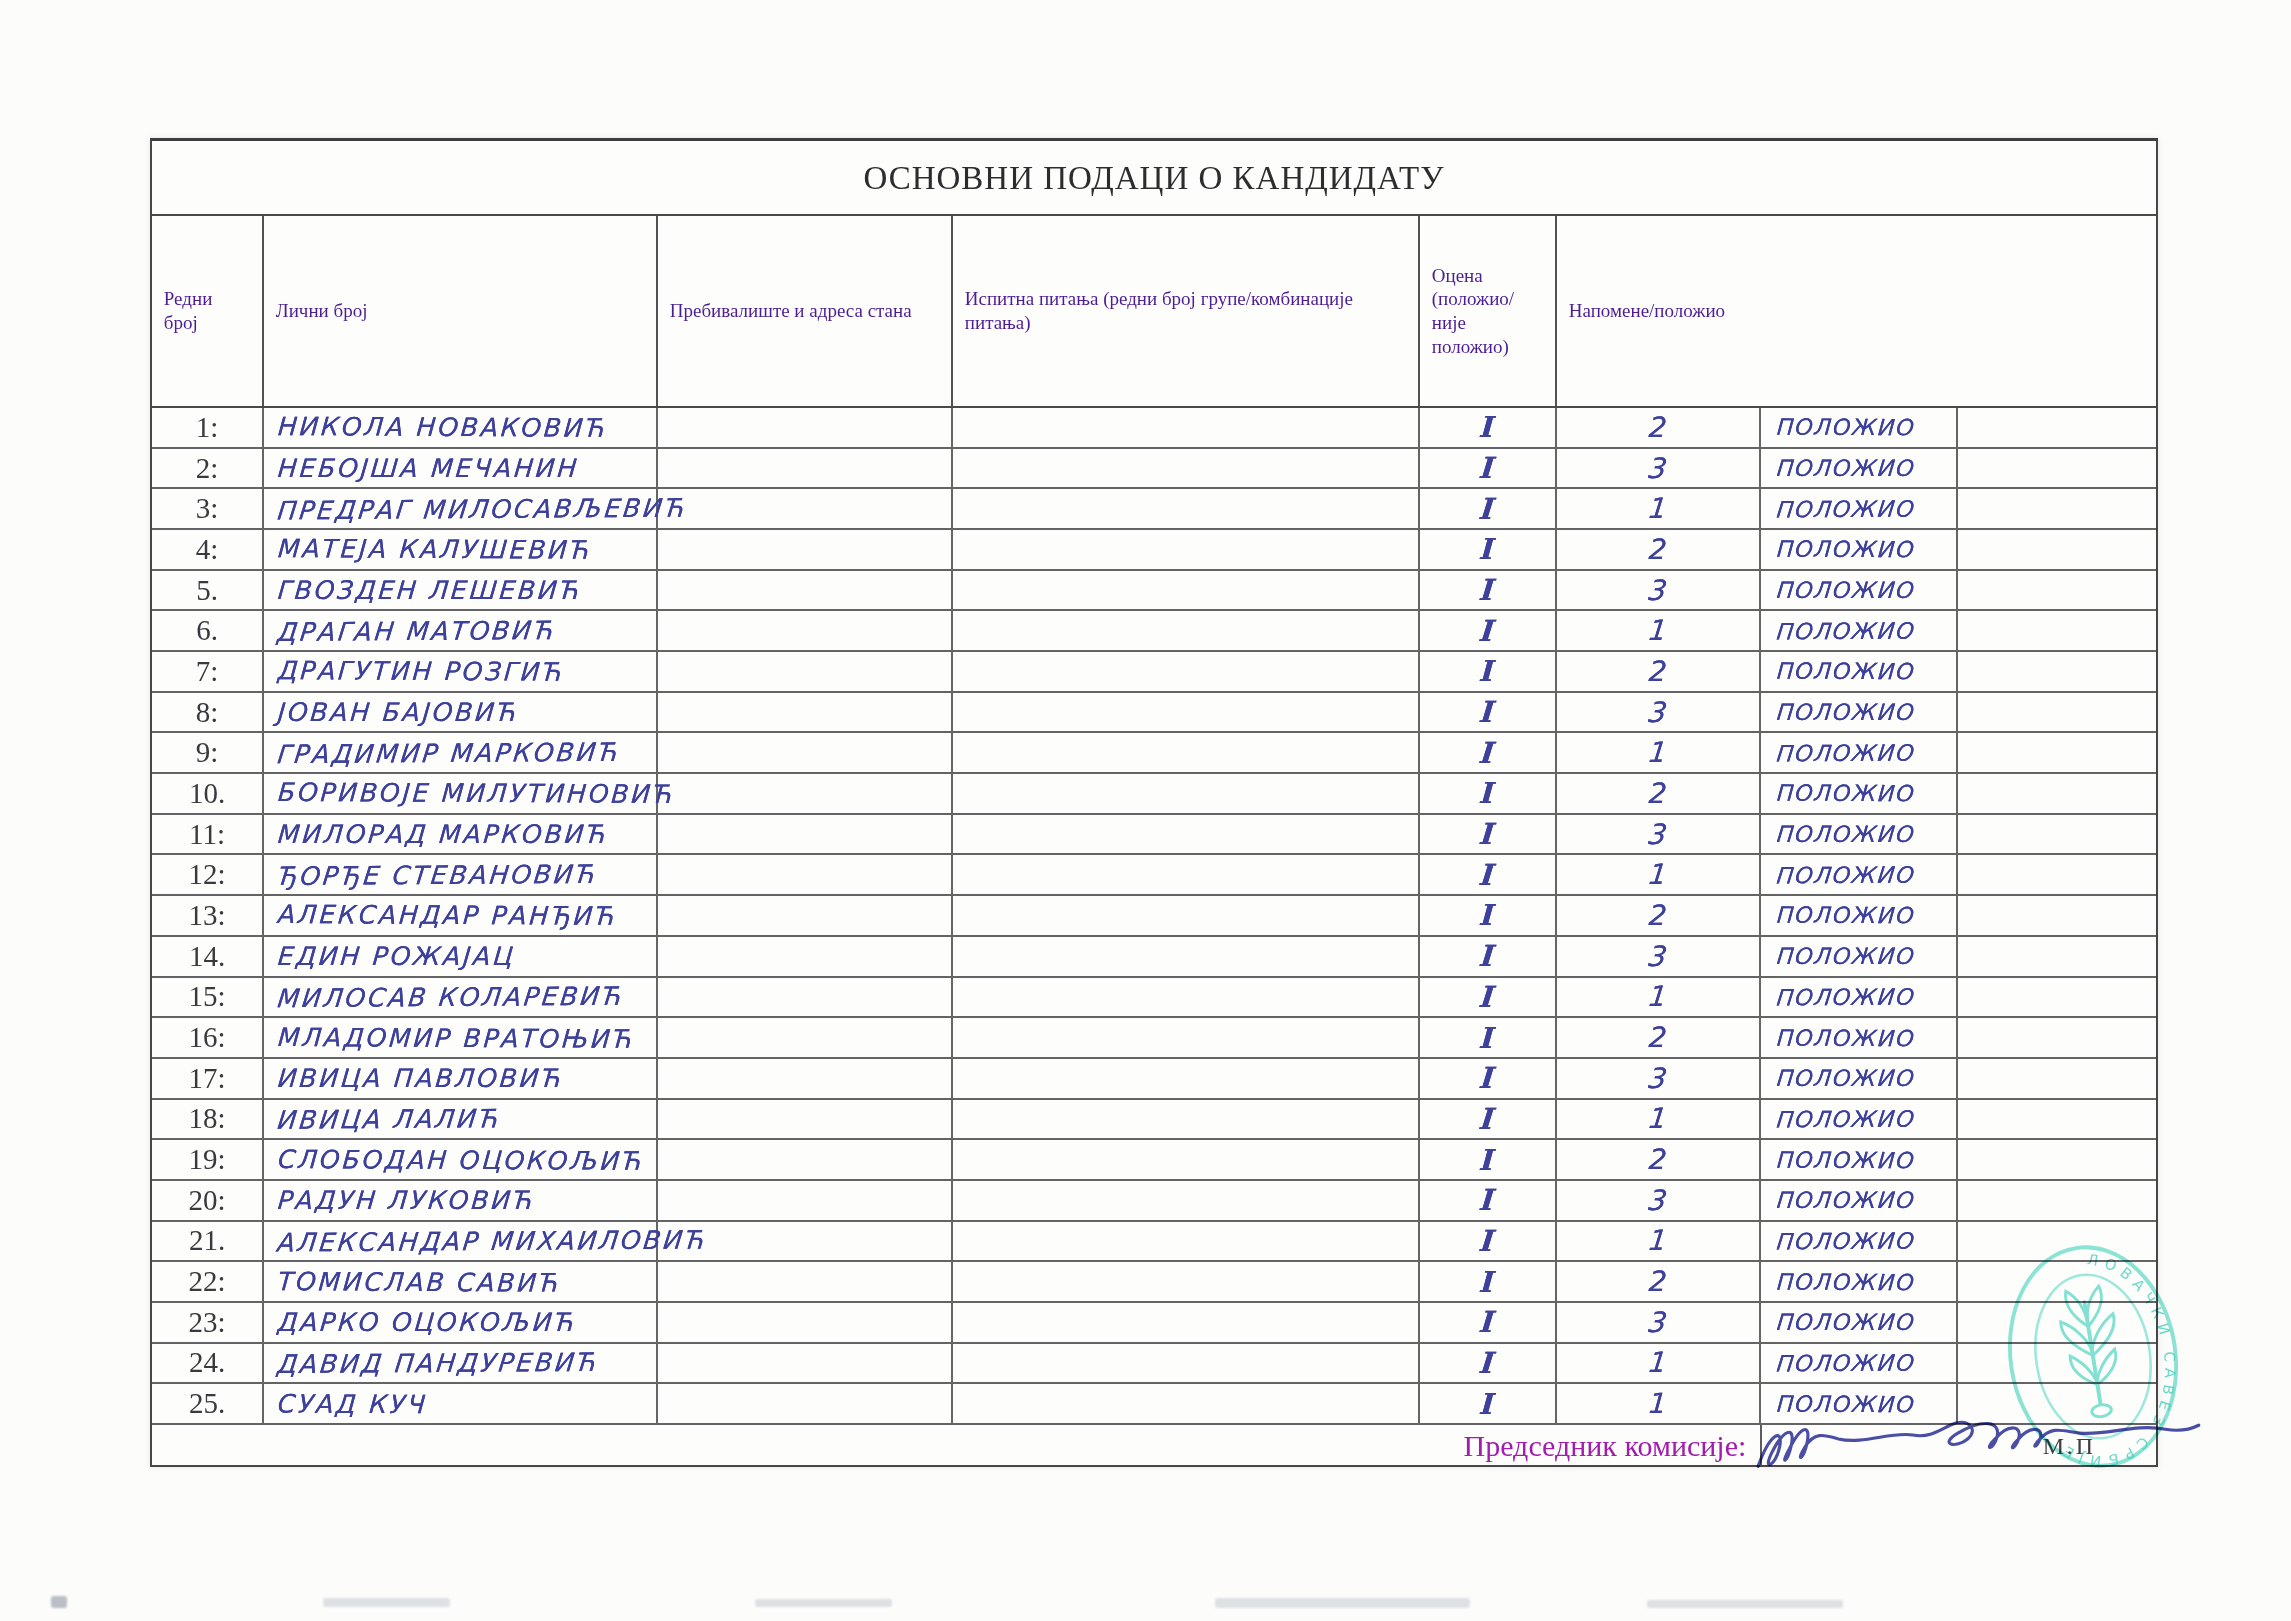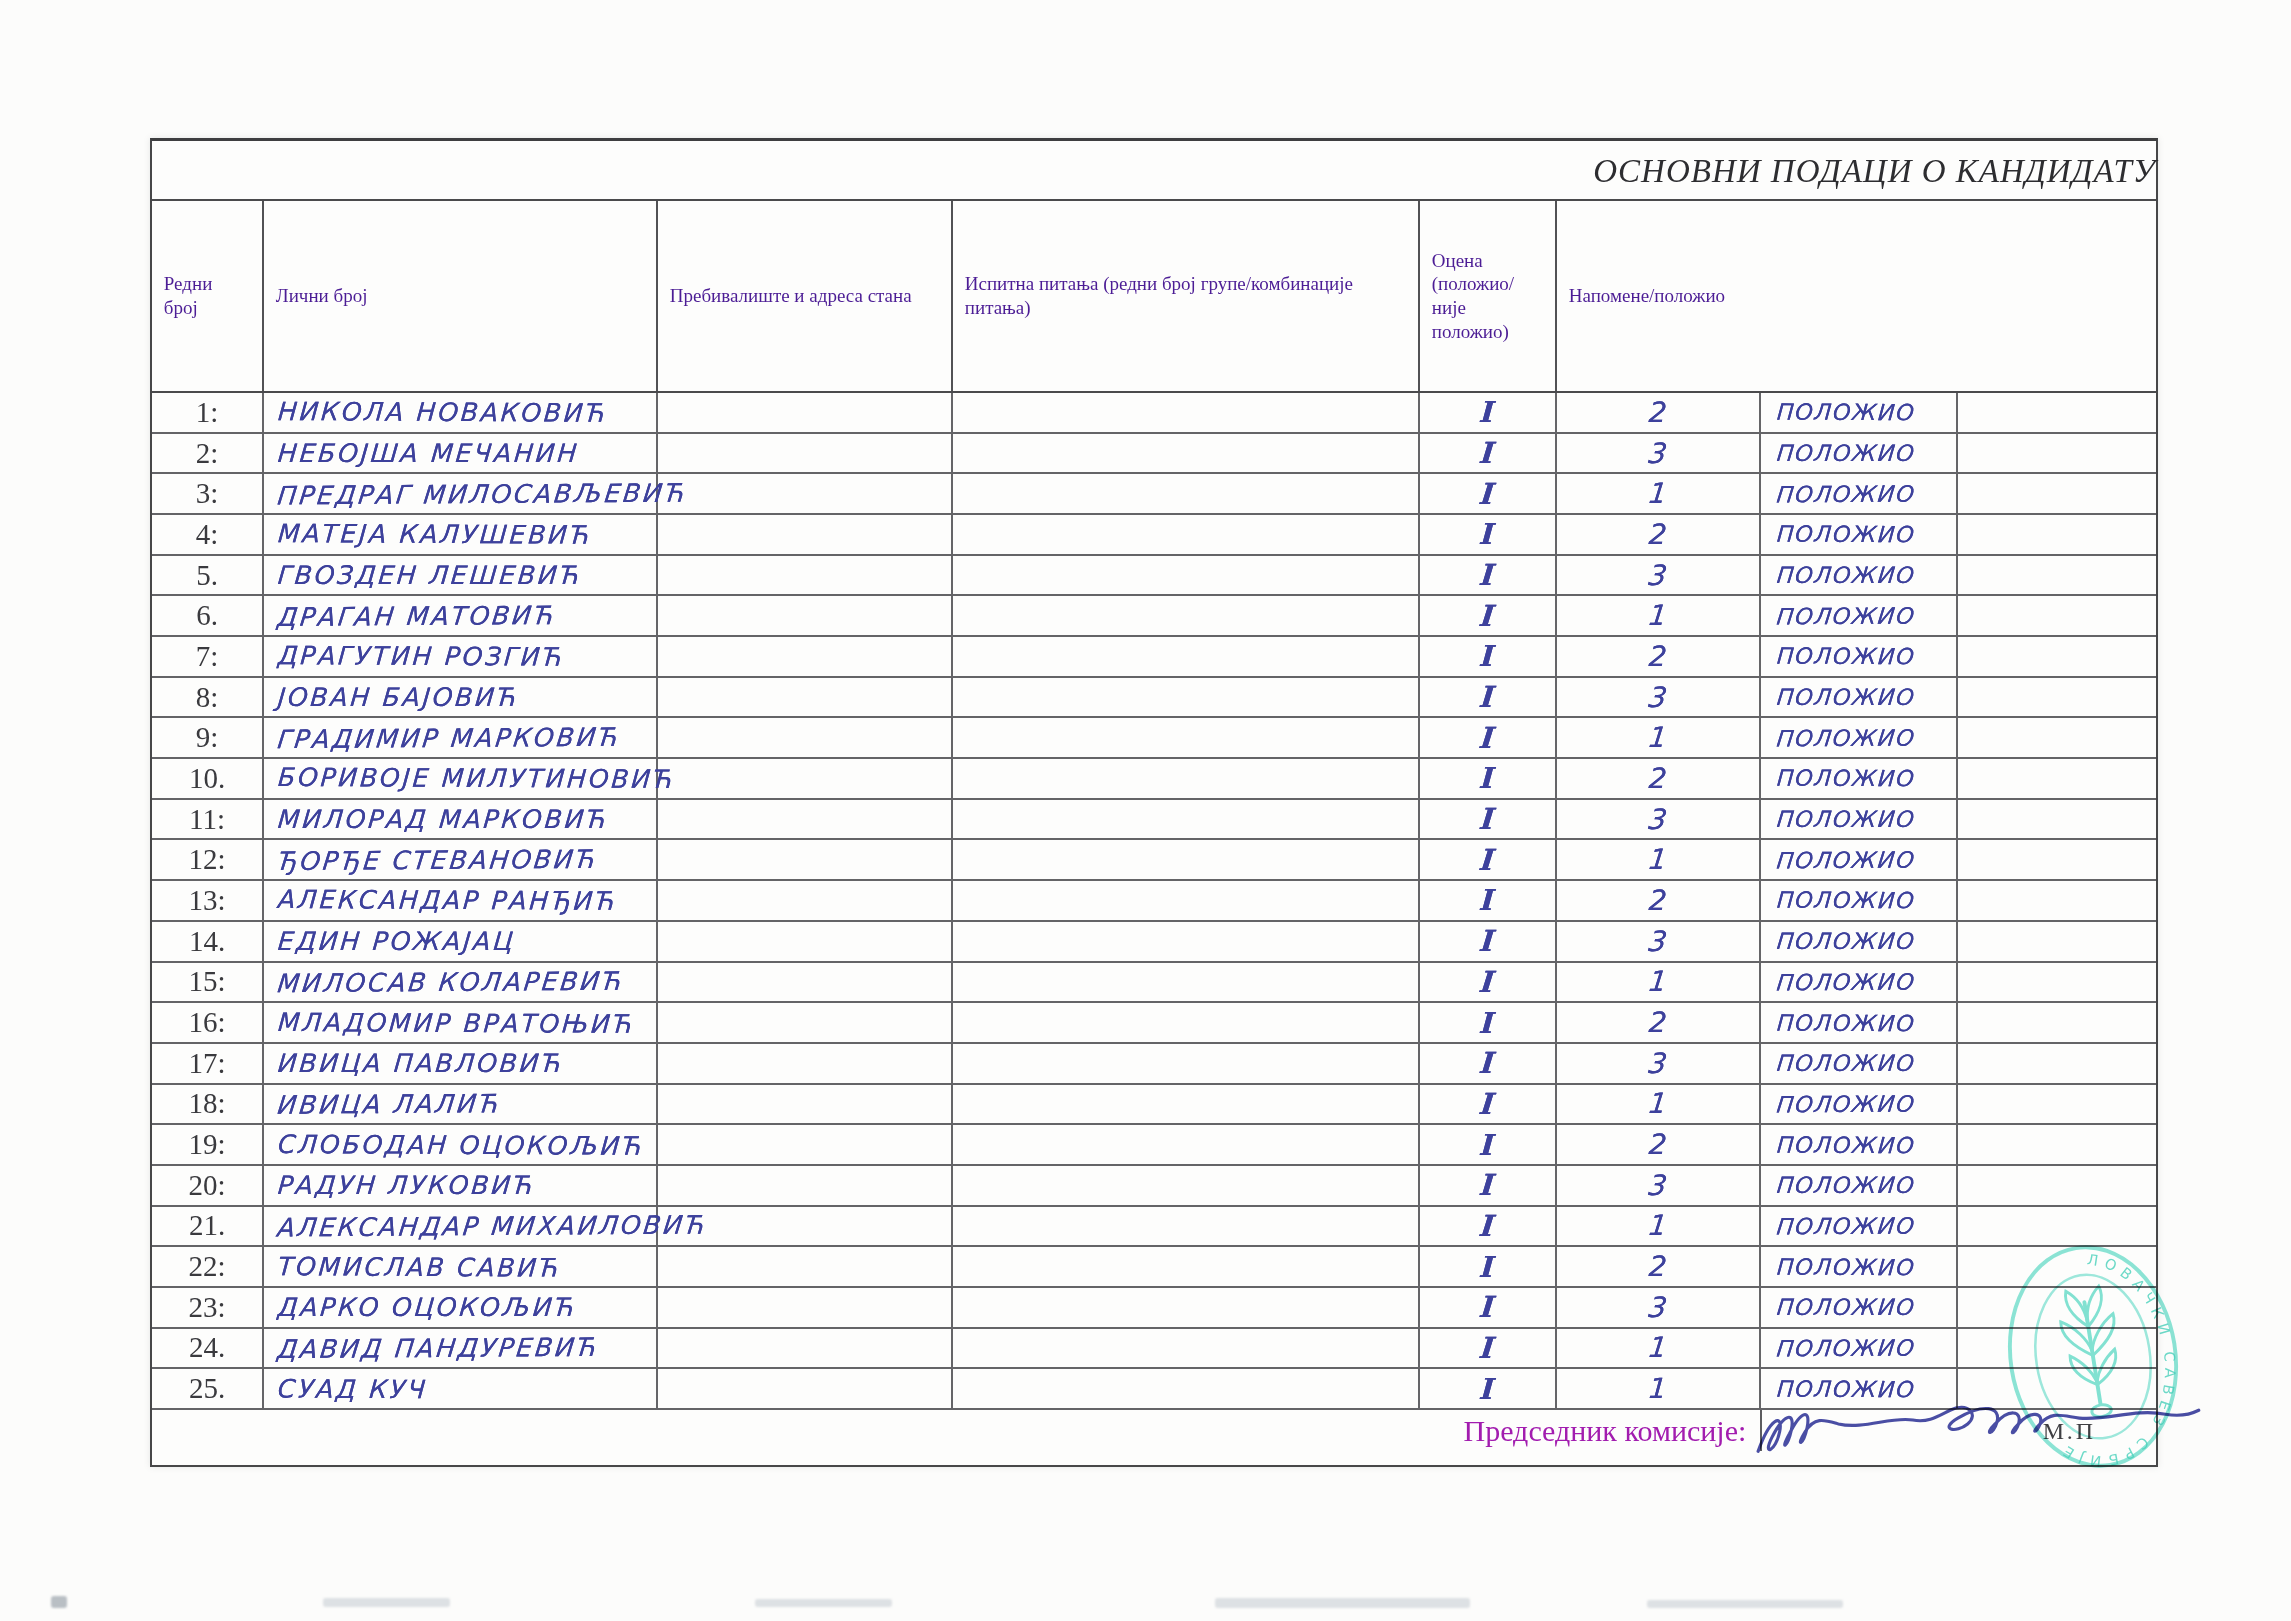--- a/index.html
+++ b/index.html
@@ -12,22 +12,22 @@
   
   .doc-table{
     position:absolute;left:150px;top:138px;width:2008px;height:1329px;
     border:2.9px solid #474748;
     border-top:3.9px solid #3e3e40;
     background:#fdfdfc;
     box-sizing:border-box;
     box-shadow:0 0 5.9px rgba(120,125,130,.18);
   }
   .title-row{
-    height:60px;display:flex;align-items:center;justify-content:flex-end;
-    border-bottom:2.9px solid #4a4a4c;box-sizing:border-box;font-style:italic;
+    height:75px;display:flex;align-items:center;justify-content:center;
+    border-bottom:2.9px solid #4a4a4c;box-sizing:border-box;
   }
   .title-row span{
     font-size:33px;color:#2d2d30;letter-spacing:1px;
     transform:scaleY(1.05);
   }
   .grid-cols{
     display:grid;
     grid-template-columns:112px 394px 295px 467px 137px 204px 197px 200px;
   }
   .header-row{

